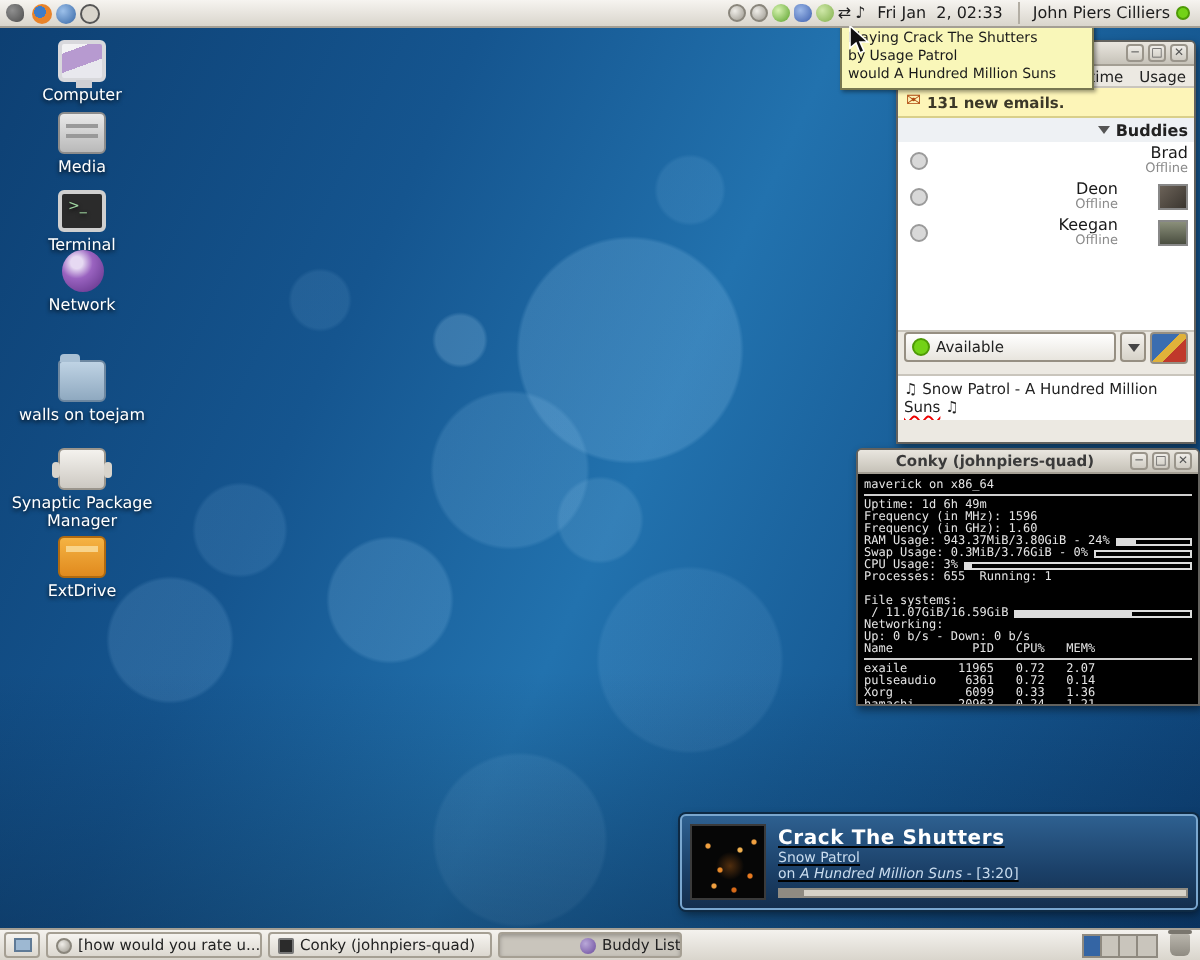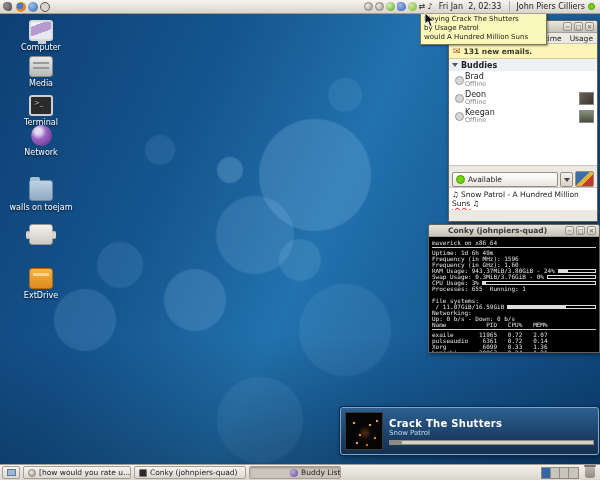--- a/index.html
+++ b/index.html
@@ -77,36 +77,36 @@
     background:linear-gradient(#efede8,#cfcbc2);font-size:6px;line-height:7px;text-align:center;color:#555;}
   
   .menubar{height:11px;background:#ece9e2;border-bottom:1px solid #c9c5bc;display:flex;
     font-size:7.5px;color:#222;align-items:center;}
   .menubar .menu-item{padding:0 4px;}
   .email-bar{height:15px;background:#fdf5b8;border-bottom:1px solid #d9cf8a;display:flex;
     align-items:center;gap:3px;padding:0 4px;font-size:7.5px;font-weight:bold;color:#3c3828;}
   .mail-ic{color:#b04a10;font-size:9px;line-height:9px;}
   .blist{background:#fff;overflow:hidden;}
   .group-hdr{height:12px;display:flex;align-items:center;gap:3px;padding:0 3px;
-    font-size:8px;font-weight:bold;color:#222;background:#eef1f4;}
+    font-size:8px;font-weight:bold;color:#222;background:#eef1f4;justify-content:flex-end;}
   .expander{width:0;height:0;border-left:3px solid transparent;border-right:3px solid transparent;
     border-top:4px solid #555;}
-  .buddy-row{height:18px;display:flex;align-items:center;gap:1px;padding:0 3px 0 6px;}
+  .buddy-row{height:18px;display:flex;align-items:center;gap:20px;padding:0 3px 0 6px;text-align:right;}
   .buddy-row.selected{background:#7292b2;}
   .buddy-row.selected .b-name,.buddy-row.selected .b-sub{color:#fff;}
   .st-ic{width:9px;height:9px;border-radius:50%;flex:0 0 auto;}
   .st-offline{background:#d8d8d8;border:1.5px solid #9a9a9a;}
   .st-blocked{background:#cc1111;border:1px solid #8a0606;position:relative;}
   .st-blocked:after{content:"";position:absolute;left:1px;right:1px;top:3px;height:2px;background:#fff;}
   .b-text{flex:1;overflow:hidden;}
   .b-name{font-size:8px;color:#1a1a1a;line-height:9px;}
   .b-sub{font-size:6.5px;color:#8a8a8a;line-height:7px;}
   .avatar{width:15px;height:13px;border:1px solid #888;flex:0 0 auto;}
   .statusbar{height:22px;background:#ece9e2;border-top:1px solid #c9c5bc;display:flex;
-    align-items:flex-end;gap:2px;padding:0 3px;}
+    align-items:flex-start;gap:2px;padding:0 3px;}
   .status-combo{flex:1;height:15px;background:linear-gradient(#fff,#e8e5de);border:1px solid #968f82;
     border-radius:2px;display:flex;align-items:center;gap:3px;padding:0 3px;font-size:7.5px;color:#222;}
   .combo-arrow-btn{width:13px;height:15px;border:1px solid #968f82;border-radius:2px;
     background:linear-gradient(#f4f2ee,#d6d2c8);display:flex;align-items:center;justify-content:center;}
   .arrow-down{width:0;height:0;border-left:3px solid transparent;border-right:3px solid transparent;border-top:4px solid #444;}
   .buddyicon-btn{width:19px;height:16px;border:1px solid #968f82;border-radius:2px;
     background:linear-gradient(135deg,#3b6db0 0 45%,#e0b23a 45% 62%,#c0392b 62%);}
   .status-msg{height:23px;background:#fff;border-top:1px solid #c9c5bc;padding:2px 3px;
     font-size:7.5px;line-height:9px;color:#222;overflow:hidden;}
   .misspelled{text-decoration:underline wavy #e00 1px;}
@@ -115,21 +115,21 @@
     font-family:"DejaVu Sans Mono","Liberation Mono",monospace;font-size:6px;line-height:6px;color:#e4e4e4;}
   .ck-line{display:flex;align-items:center;height:6px;white-space:pre;}
   .ck-hr{height:1px;background:#cfcfcf;margin:1px 0 2px;}
   .ck-bar{flex:1;height:4px;border:1px solid #dcdcdc;margin-left:3px;}
   .ck-fill{height:100%;background:#dcdcdc;}
   .ck-pre{white-space:pre;margin:0;font:inherit;color:inherit;}
   
   .notify{position:absolute;left:340px;top:407px;width:259px;height:48px;z-index:25;
     background:linear-gradient(180deg,#2e6090,#1b4068 60%,#142f4e);
     border:1px solid #7aa7cf;border-radius:3px;box-shadow:0 0 0 1px #0e2a44,1px 2px 5px rgba(0,0,0,.5);
-    display:flex;align-items:center;gap:6px;padding:4px;}
+    display:flex;align-items:center;gap:6px;padding:4px;text-decoration:underline;}
   .album-art{width:38px;height:38px;flex:0 0 auto;border:1px solid #3a3a3a;background:#060606;
     background-image:
       radial-gradient(circle 6px at 19px 20px, rgba(220,120,30,.35), transparent 7px),
       radial-gradient(circle 1px at 8px 10px, #f0a040 0 1px, transparent 1.6px),
       radial-gradient(circle 1px at 14px 22px, #e88a2a 0 1px, transparent 1.6px),
       radial-gradient(circle 1px at 24px 12px, #f0b050 0 1px, transparent 1.6px),
       radial-gradient(circle 1px at 29px 25px, #e87a20 0 1px, transparent 1.6px),
       radial-gradient(circle 1px at 11px 30px, #f0a040 0 1px, transparent 1.6px),
       radial-gradient(circle 1px at 21px 32px, #d86a18 0 1px, transparent 1.6px),
       radial-gradient(circle 1px at 31px 8px, #f0a040 0 1px, transparent 1.6px);}
@@ -189,20 +189,21 @@
       <div class="desktop-icon" style="top: 125px;">
         <div class="di-glyph g-network"></div>
         <div>Network</div>
       </div>
       <div class="desktop-icon" style="top: 180px;">
         <div class="di-glyph g-folder"></div>
         <div>walls on toejam</div>
       </div>
       <div class="desktop-icon" style="top: 224px;">
         <div class="di-glyph g-synaptic"></div>
+        <div>Synaptic Package Manager</div>
       </div>
       <div class="desktop-icon" style="top: 268px;">
         <div class="di-glyph g-extdrive"></div>
         <div>ExtDrive</div>
       </div>
     </div>
 
   <div class="top-panel">
     <span class="gnome-logo"></span>
     <span id="panel-launchers" style="display:flex;align-items:center;">
@@ -325,20 +326,21 @@
           <pre class="ck-pre">hamachi      20963   0.24   1.21</pre>
         </div>
     </div>
   </div>
 
   <div class="notify">
     <div class="album-art"></div>
     <div class="n-text">
       <div class="n-title">Crack The Shutters</div>
       <div class="n-artist">Snow Patrol</div>
+      <div class="n-album"><span>on </span><span class="it">A Hundred Million Suns</span><span> - [3:20]</span></div>
       <div class="n-progress">
           <div class="n-fill" id="n-fill" style="width: 6%;"></div>
         </div>
     </div>
   </div>
 
   <div class="tooltip" id="tooltip">
       <div>Playing Crack The Shutters</div>
       <div>by Usage Patrol</div>
       <div>would A Hundred Million Suns</div>

